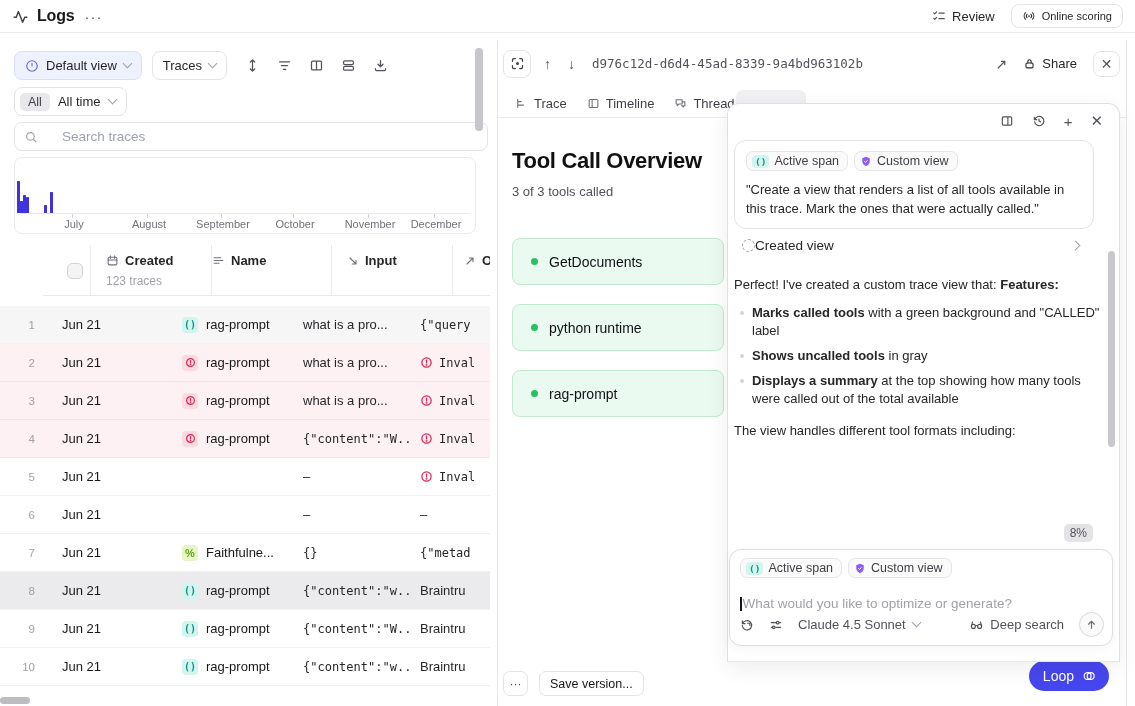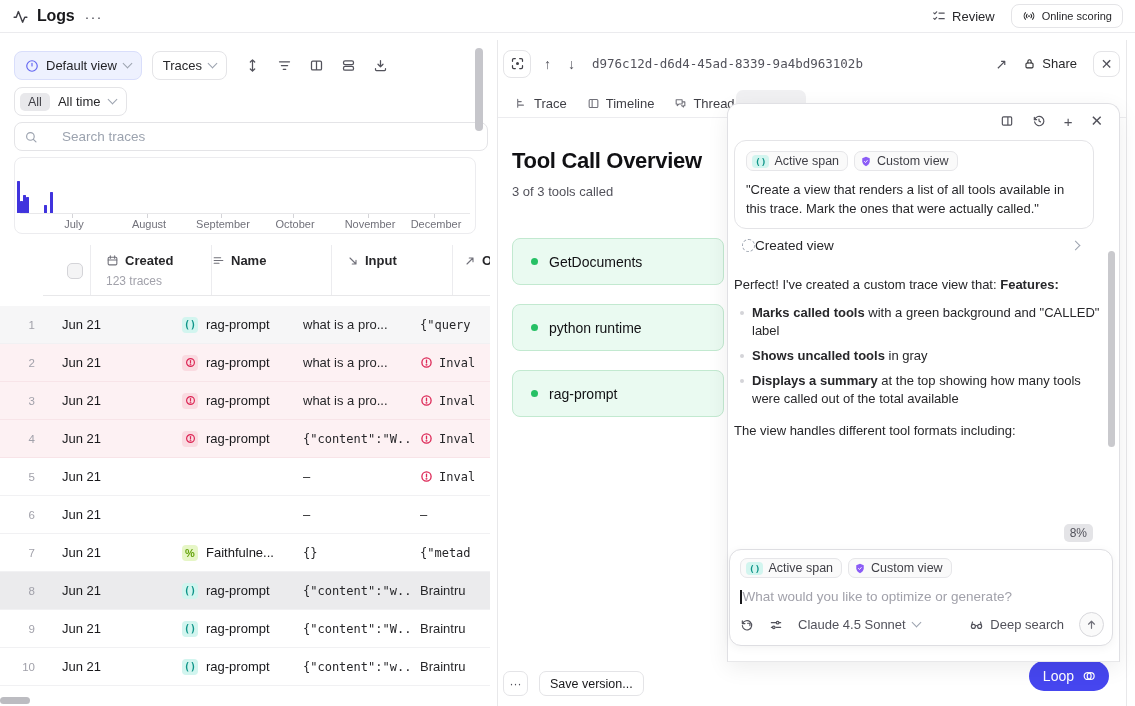--- a/index.html
+++ b/index.html
@@ -135,21 +135,21 @@
   .codebit { font-family:"DejaVu Sans Mono", monospace; font-size:11.5px; font-weight:700; color:#27272a; }
 
   .pctbadge { position:absolute; top:420px; right:26px; background:#e4e4e7; color:#52525b; font-size:12px;
     padding:2px 6px; border-radius:5px; }
   .chat-scroll { position:absolute; right:4px; top:147px; width:7px; height:196px; background:#c9c9cd; border-radius:4px; cursor:grab; }
 
   .composer { position:absolute; left:1px; top:445px; width:384px; height:97px; background:#fff; border:1px solid #dedee2;
     border-radius:12px; box-shadow:0 2px 10px rgba(0,0,0,.05); padding:8px 10px; }
   .caret { display:inline-block; width:1.5px; height:14px; background:#18181b; vertical-align:middle; margin-right:1px; }
   .composer .ph { font-size:13.5px; color:#a1a1aa; }
-  .composer-input { margin-top:11px; display:flex; align-items:center; cursor:text; }
+  .composer-input { margin-top:18px; display:flex; align-items:center; cursor:text; }
   .composer-foot { position:absolute; left:10px; right:8px; bottom:8px; display:flex; align-items:center; gap:15px; color:#52525b; }
   .model-sel { display:flex; align-items:center; gap:7px; font-size:13px; color:#52525b; background:none; border:none; cursor:pointer; }
   .deep { margin-left:auto; display:flex; align-items:center; gap:6px; font-size:13px; color:#52525b; background:none; border:none; cursor:pointer; }
   .send-btn { width:25px; height:25px; border-radius:50%; border:1px solid #d8d8dc; background:#fafafa; color:#71717a;
     display:flex; align-items:center; justify-content:center; cursor:pointer; }
 </style>
 </head>
 <body>
 
 <div class="page">

